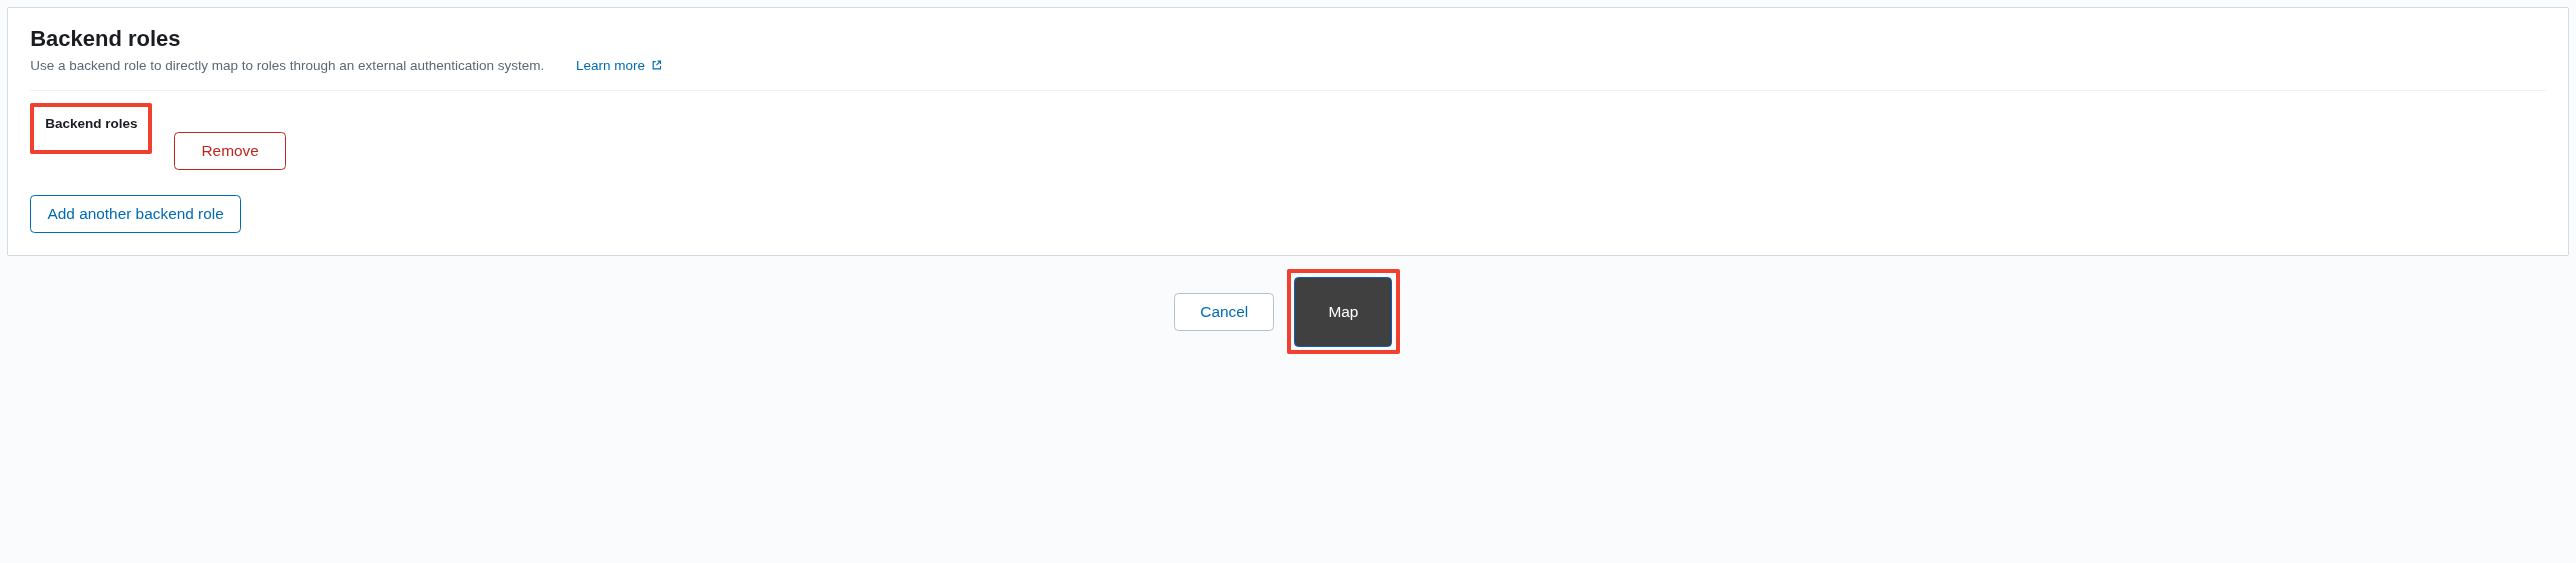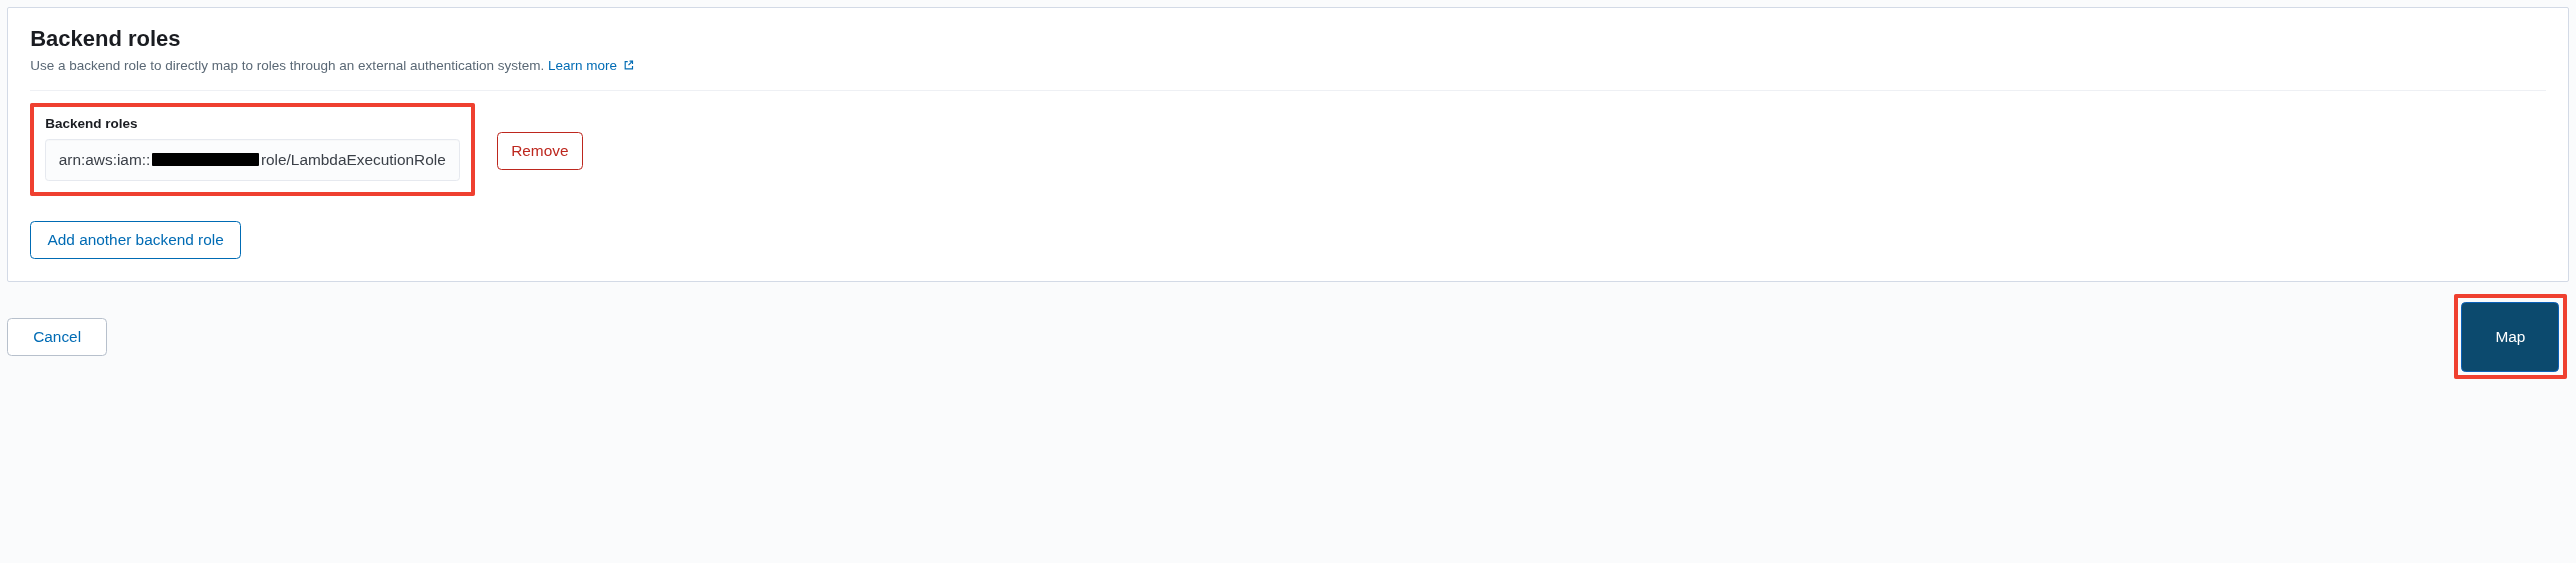--- a/index.html
+++ b/index.html
@@ -22,20 +22,21 @@
       margin-bottom: 5.4px;
     }
     .panel-desc {
       font-size: 13.5px;
       color: #5a6875;
     }
     .learn-link {
       color: #006bb4;
       text-decoration: none;
       font-size: 13.5px;
+      margin-left: 28px;
     }
     .ext-icon {
       display: inline-block;
       vertical-align: -0.9px;
       margin-left: 1.8px;
     }
     hr.divider {
       border: none;
       border-top: 0.9px solid #eef0f4;
       margin: 16.3px 0 12.6px 0;
@@ -75,59 +76,59 @@
       vertical-align: middle;
       border-radius: 0.9px;
     }
     .row { display: flex; align-items: flex-start; gap: 22px; }
     .remove-btn {
       margin-top: 29px;
       background: #fff;
       border: 0.9px solid #bd271e;
       color: #bd271e;
       font-size: 15.4px;
-      padding: 9px 13px;
+      padding: 9px 26px;
       border-radius: 4.5px;
       cursor: pointer;
     }
     .add-btn {
       margin-top: 25px;
       background: #fff;
       border: 0.9px solid #006bb4;
       color: #006bb4;
       font-size: 15.4px;
       padding: 9px 16.3px;
       border-radius: 4.5px;
       cursor: pointer;
     }
     .footer {
       margin-top: 12.6px;
       display: flex;
-      justify-content: space-between;
+      justify-content: center;
       gap: 12.6px;
       align-items: center;
       padding-right: 1.8px;
     }
     .cancel-btn {
       background: #fff;
       border: 0.9px solid #b7c0cc;
       color: #006bb4;
       font-size: 15.4px;
       padding: 9px 25px;
       border-radius: 4.5px;
       cursor: pointer;
     }
     .map-wrap {
       border: 4.5px solid #ef4030;
       padding: 3.6px;
       border-radius: 1.8px;
       display: inline-flex;
     }
     .map-btn {
-      background: #0c4a6e;
+      background: #404040;
       border: 0.9px solid #0a60b8;
       color: #fff;
       font-size: 15.4px;
       padding: 25px 33px;
       border-radius: 4.5px;
       cursor: pointer;
     }
   </style>
 </head>
 <body>
@@ -144,25 +145,20 @@
           <path d="M9 3h4v4"></path>
           <path d="M13 3L7.5 8.5"></path>
         </svg>
       </span>
     </a>
   </div>
   <hr class="divider">
   <div class="row">
     <div class="highlight-box">
       <div class="field-label">Backend roles</div>
-      <div class="role-input">
-        <span>arn:aws:iam::</span>
-          <span class="redact"></span>
-          <span>role/LambdaExecutionRole</span>
-      </div>
     </div>
     <button class="remove-btn">Remove</button>
   </div>
   <button class="add-btn">Add another backend role</button>
 </div>
 
 <div class="footer">
   <button class="cancel-btn">Cancel</button>
   <div class="map-wrap">
     <button class="map-btn">Map</button>

